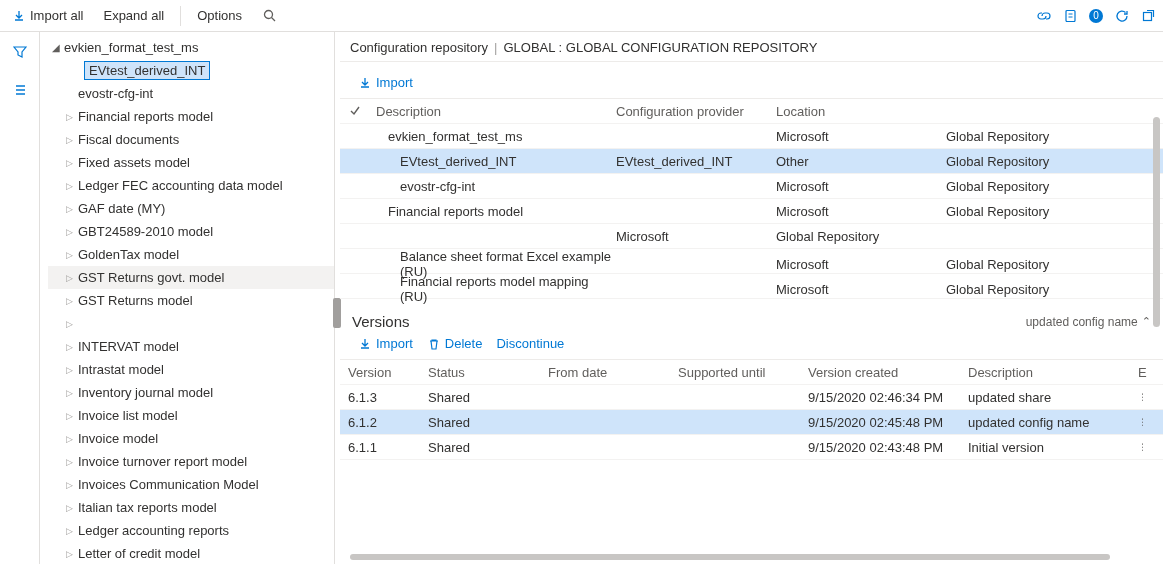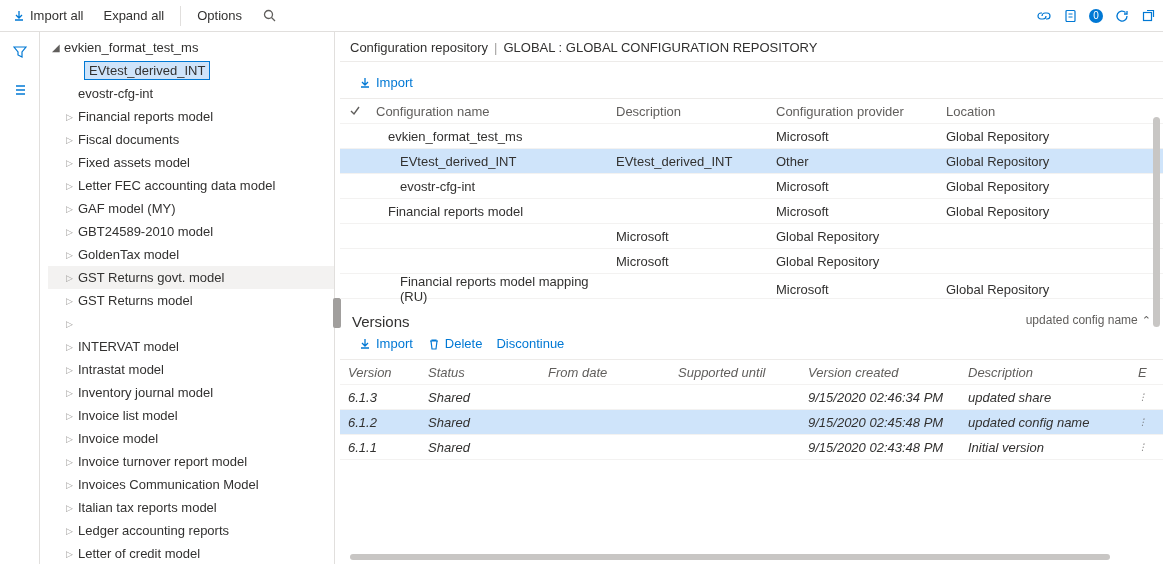--- a/index.html
+++ b/index.html
@@ -192,38 +192,37 @@
   .grid-row.indent1 .c-name { padding-left: 12px; }
   .grid-row.indent2 .c-name { padding-left: 24px; }
 
   .hint-line {
     height: 10px;
     border-top: 1px solid #edebe9;
   }
   
   .section-title {
     display: flex;
-    align-items: flex-start;
+    align-items: center;
     padding: 14px 12px 6px 12px;
     font-size: 15px;
   }
   .section-title .right {
     margin-left: auto;
     font-size: 12px;
     color: #605e5c;
     display: flex;
     align-items: center;
     gap: 4px;
   }
   
   .vgrid .grid-head,
   .vgrid .grid-row {
     grid-template-columns: 80px 120px 130px 130px 160px 170px 12px;
     height: 25px;
-    font-style: italic;
   }
   
   .content-scroll {
     overflow: auto;
     flex: 1;
     position: relative;
   }
   .right-scroll {
     position: absolute;
     right: 3px;
@@ -337,25 +336,25 @@
       <div class="tree-item level1">
         <span class="tree-caret" style="color: rgb(161, 159, 157); font-size: 9px;">▷</span>
         <span>Fiscal documents</span>
       </div>
       <div class="tree-item level1">
         <span class="tree-caret" style="color: rgb(161, 159, 157); font-size: 9px;">▷</span>
         <span>Fixed assets model</span>
       </div>
       <div class="tree-item level1">
         <span class="tree-caret" style="color: rgb(161, 159, 157); font-size: 9px;">▷</span>
-        <span>Letter FEC accounting data model</span>
-      </div>
-      <div class="tree-item level1">
-        <span class="tree-caret" style="color: rgb(161, 159, 157); font-size: 9px;">▷</span>
-        <span>GAF model (MY)</span>
+        <span>Ledger FEC accounting data model</span>
+      </div>
+      <div class="tree-item level1">
+        <span class="tree-caret" style="color: rgb(161, 159, 157); font-size: 9px;">▷</span>
+        <span>GAF date (MY)</span>
       </div>
       <div class="tree-item level1">
         <span class="tree-caret" style="color: rgb(161, 159, 157); font-size: 9px;">▷</span>
         <span>GBT24589-2010 model</span>
       </div>
       <div class="tree-item level1">
         <span class="tree-caret" style="color: rgb(161, 159, 157); font-size: 9px;">▷</span>
         <span>GoldenTax model</span>
       </div>
       <div class="tree-item level1 hover-bg">
@@ -436,21 +435,20 @@
         </div>
       </div>
 
       <div class="grid configs">
         <div class="grid-head">
           <span class="icon">
             <svg width="12" height="12" viewBox="0 0 12 12">
                 <path d="M2 6l3 3 5-7" stroke="#605e5c" fill="none" stroke-width="1.4"></path>
               </svg>
           </span>
-          <span>Configuration name</span>
           <span>Description</span>
           <span>Configuration provider</span>
           <span>Location</span>
         </div>
         <div id="config-rows">
             <div class="grid-row indent1">
               <span></span>
               <span class="c-name">evkien_format_test_ms</span>
               <span></span>
               <span>Microsoft</span>
@@ -478,20 +476,21 @@
               <span>Global Repository</span>
             </div>
             <div class="grid-row indent2">
               <span></span>
               <span></span>
               <span>Microsoft</span>
               <span>Global Repository</span>
             </div>
             <div class="grid-row indent2">
               <span></span>
+              <span class="c-name">Balance sheet format Excel example (RU)</span>
               <span></span>
               <span>Microsoft</span>
               <span>Global Repository</span>
             </div>
             <div class="grid-row indent2">
               <span></span>
               <span class="c-name">Financial reports model mapping (RU)</span>
               <span></span>
               <span>Microsoft</span>
               <span>Global Repository</span>

